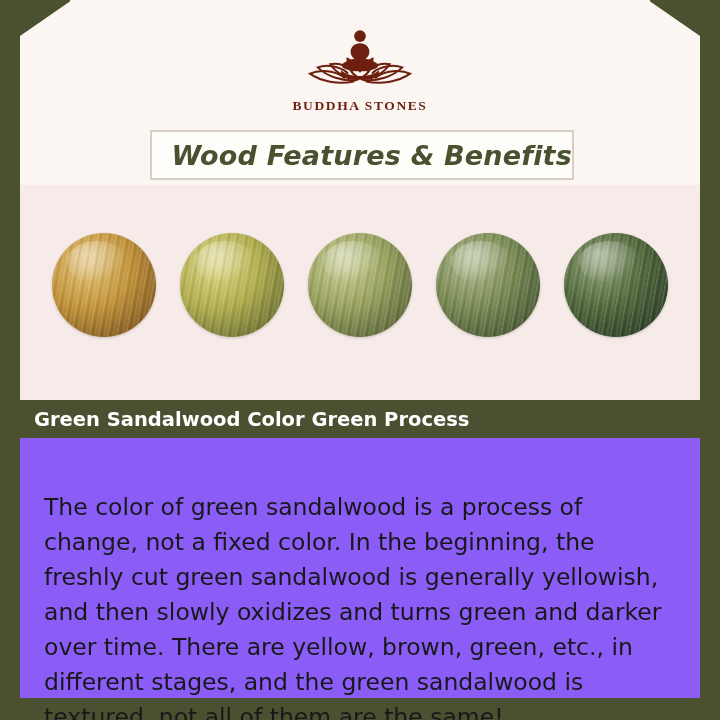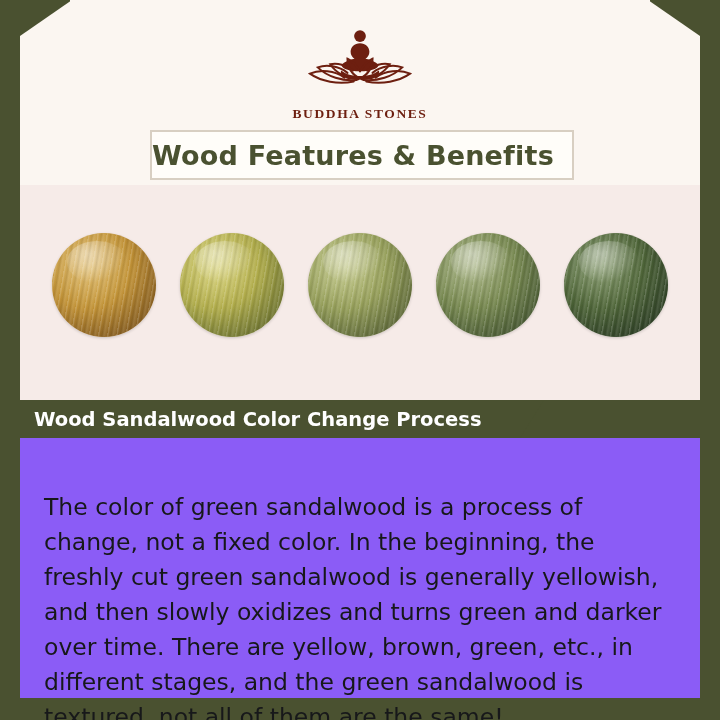--- a/index.html
+++ b/index.html
@@ -83,40 +83,41 @@
     width: 720px;
     text-align: center;
   }
   .logo-mark {
     width: 160px;
     height: 72px;
     margin: 0 auto;
     display: block;
   }
   .brand-name {
-    margin-top: 12px;
+    margin-top: 4px;
     font-size: 13.5px;
     letter-spacing: 1.6px;
     color: #6d1f10;
     font-weight: bold;
     font-family: "Liberation Serif", serif;
   }
 
   
   .title-band {
     position: absolute;
     top: 130px;
     left: 150px;
     width: 420px;
     height: 46px;
     background: #fffdf9;
     border: 2px solid #d8cfc2;
     display: flex;
     align-items: center;
-    justify-content: flex-start;
+    justify-content: flex-end;
+    font-style: italic;
   }
   .title-band .title-text {
     color: #4a5130;
     font-size: 27px;
     font-weight: bold;
     letter-spacing: 0.2px;
     font-family: "DejaVu Sans", sans-serif;
   }
 
   
@@ -289,21 +290,21 @@
         <div class="gloss"></div>
       </div>
       <div class="bead" style="background:radial-gradient(circle at 35% 32%, #68814a 0%, #4f6638 40%, #3b5130 78%, #2b3a22 100%);">
         <div class="shade"></div>
         <div class="gloss"></div>
       </div>
     </div>
   </div>
 
   <div class="ribbon">
-    <span class="ribbon-text">Wood Sandalwood Color Change Process</span>
+    <span class="ribbon-text">Green Sandalwood Color Green Process</span>
   </div>
   <div class="ribbon-tail"></div>
 
   <div class="body-card">
     <p class="body-text">The color of green sandalwood is a process of change, not a fixed color. In the beginning, the freshly cut green sandalwood is generally yellowish, and then slowly oxidizes and turns green and darker over time. There are yellow, brown, green, etc., in different stages, and the green sandalwood is textured, not all of them are the same!</p>
   </div>
 
 </div>
 
 </body></html>

